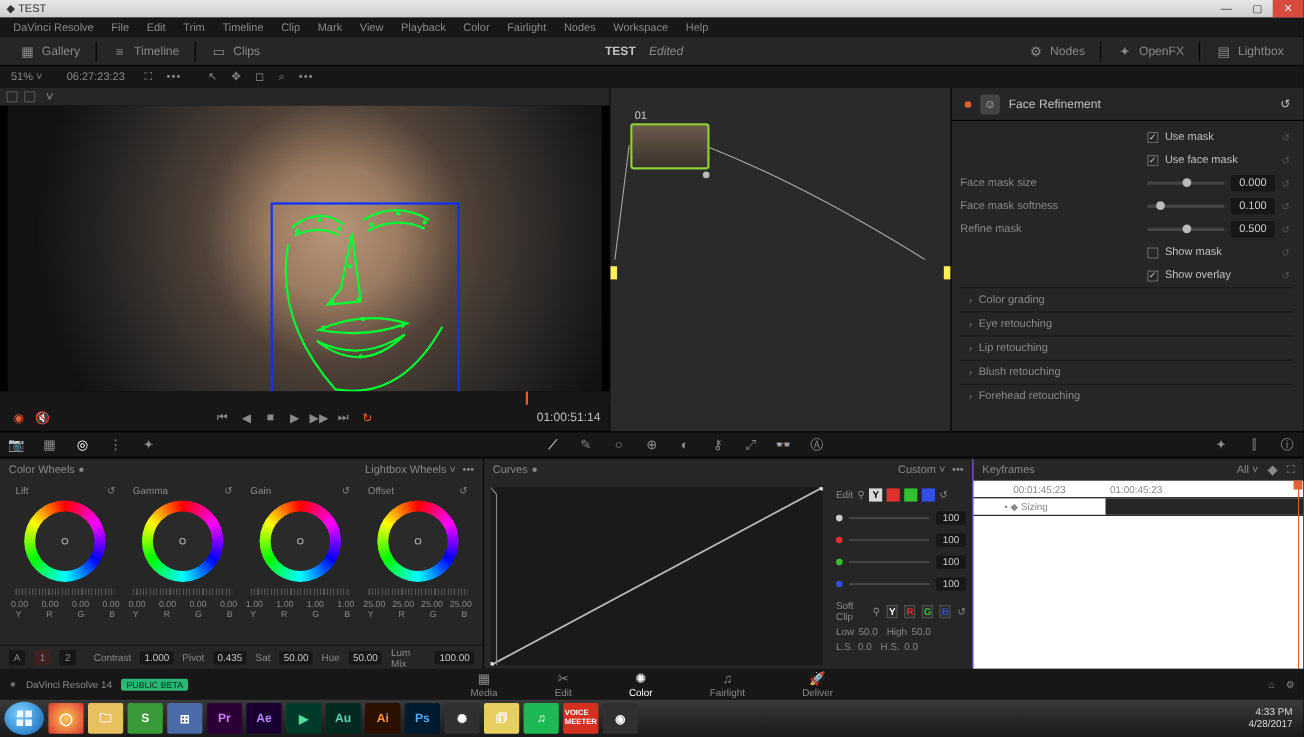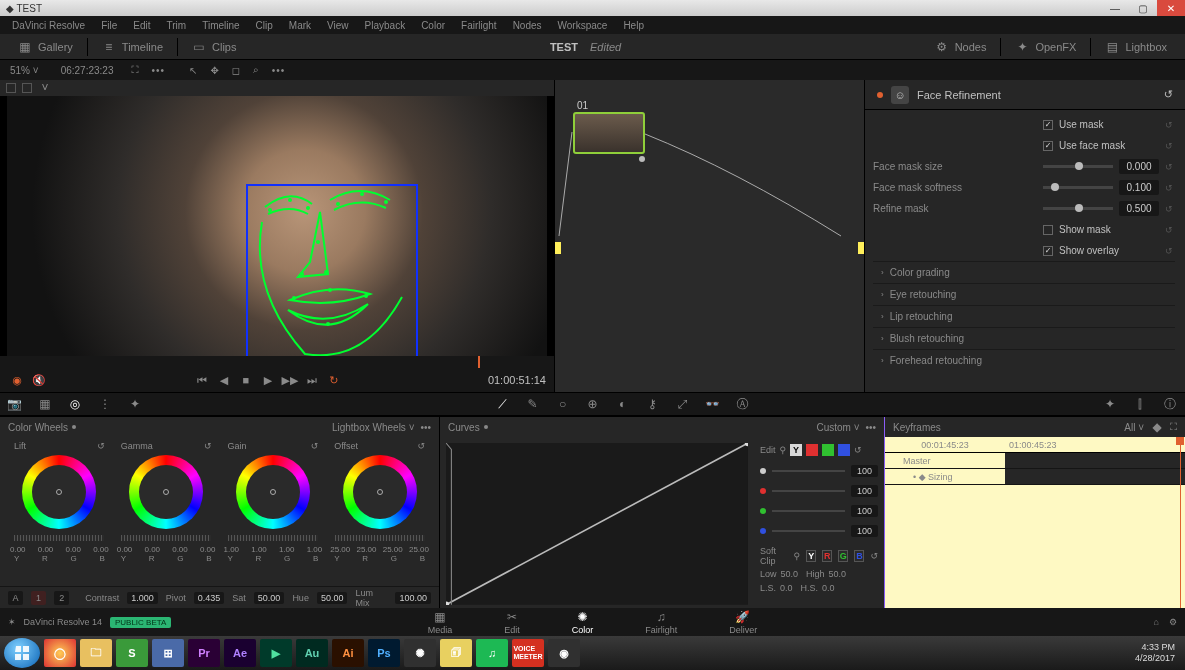--- a/index.html
+++ b/index.html
@@ -118,21 +118,21 @@
   .curves .side .chg{background:#30c030;}
   .curves .side .chb{background:#3050e0;}
   .curves .side .chn{background:#2a2a2a;border:1px solid #555;}
   .curves .side .chanrow{display:flex;align-items:center;gap:6px;height:16px;}
   .curves .side .chanrow .d{width:6px;height:6px;border-radius:50%;}
   .curves .side .chanrow .num{background:#171717;padding:1px 6px;border-radius:2px;color:#ccc;}
   .curves .side .softrow{display:flex;align-items:center;gap:6px;height:18px;margin-top:4px;}
   .curves .side .sr2{display:flex;gap:8px;}
   .curves .side .sr2 .pair{display:flex;align-items:center;gap:4px;}
   .keyframes{width:300px;display:flex;flex-direction:column;}
-  .keyframes .tl{flex:1;background:#fef9c3;position:relative;font-size:9px;color:var(--text-dim);}
+  .keyframes .tl{flex:1;background:#ffffff;position:relative;font-size:9px;color:var(--text-dim);}
   .keyframes .tl .hdr{height:16px;display:flex;border-bottom:1px solid #000;}
   .keyframes .tl .hdr .c1{width:120px;text-align:center;line-height:16px;}
   .keyframes .tl .hdr .c2{flex:1;text-align:left;line-height:16px;padding-left:4px;}
   .keyframes .tl .row{height:16px;display:flex;align-items:center;border-bottom:1px solid #151515;}
   .keyframes .tl .row .c1{width:120px;padding-left:18px;}
   .keyframes .tl .row .c2{flex:1;background:#262626;height:100%;}
   .keyframes .tl .playhead{position:absolute;right:4px;top:0;width:1px;height:100%;background:#e06030;}
   .keyframes .tl .playhead::before{content:"";position:absolute;top:0;left:-4px;width:8px;height:8px;background:#e06030;}
   
   .pagetabs{height:28px;background:var(--bg-darker);display:flex;align-items:center;justify-content:center;gap:40px;font-size:9px;color:var(--text-dim);position:relative;}
@@ -611,24 +611,20 @@
           <span class="icon">◆</span>
           <span style="width:6px"></span>
           <span>⛶</span>
         </div>
       <div class="tl">
         <div class="hdr">
             <div class="c1">00:01:45:23</div>
             <div class="c2">01:00:45:23</div>
           </div>
         <div class="row">
-            <div class="c1">Master</div>
-            <div class="c2"></div>
-          </div>
-        <div class="row">
             <div class="c1" style="padding-left:28px">• ◆ <span>Sizing</span></div>
             <div class="c2"></div>
           </div>
         <div class="playhead"></div>
       </div>
     </div>
   </div>
 
   <div class="pagetabs">
     <div class="leftside">

